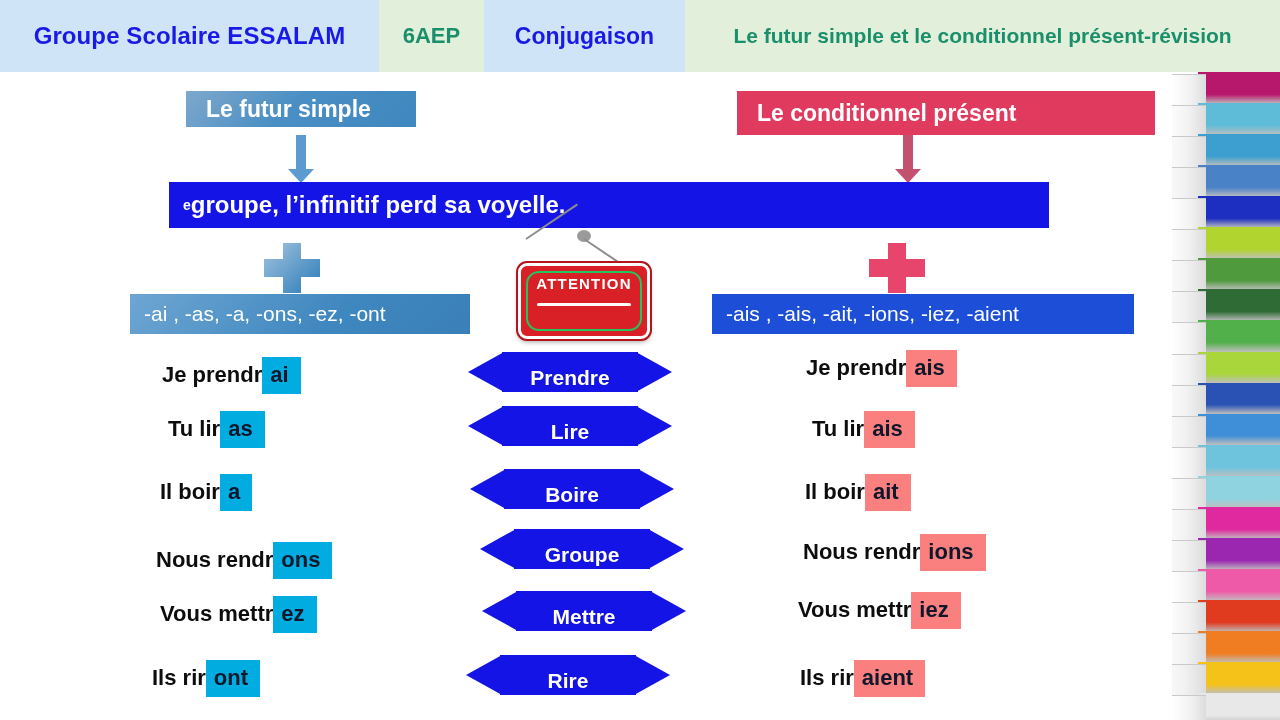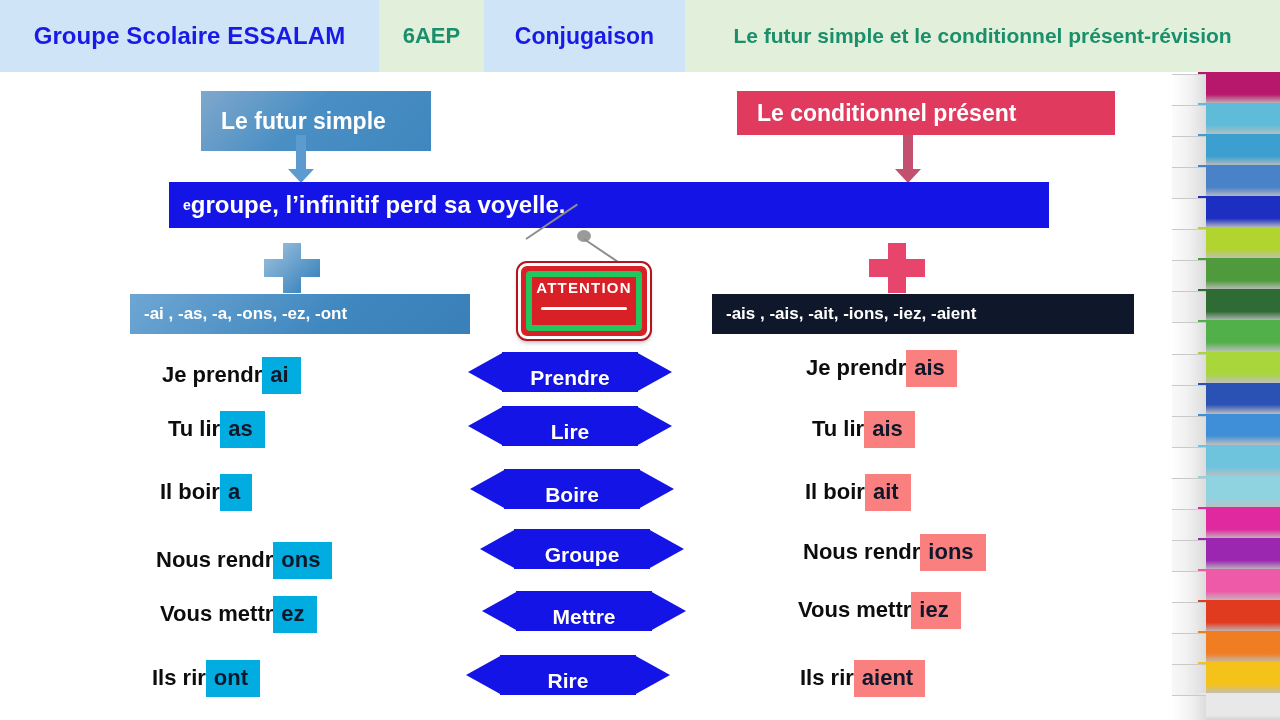--- a/index.html
+++ b/index.html
@@ -23,26 +23,25 @@
   #h-level  { width:105px; color:#1a8f6b; font-size:22px; font-weight:bold; }
   #h-subject{ width:201px; color:#1a1ae6; font-size:23px; font-weight:bold; }
   #h-title  { width:595px; color:#1a8f6b; font-size:21px; font-weight:bold; line-height:1.22; padding:0 8px; }
 
   
   .chip {
     position:absolute; display:flex; align-items:center;
     color:#fff; font-weight:bold; font-size:23px; padding-left:20px;
   }
   #chip-futur {
-    left:186px; top:91px; width:230px; height:60px;
+    left:186px; top:91px; width:230px; height:36px;
     background:linear-gradient(135deg,#7fa8cc 0%,#4a8fc4 45%,#3f87bf 100%);
-    margin-left:15px;
   }
   #chip-cond {
-    left:737px; top:91px; width:378px; height:44px;
+    left:737px; top:91px; width:418px; height:44px;
     background:#e03a5f;
   }
 
   
   .downarrow { position:absolute; width:26px; }
   .downarrow .shaft { width:10px; margin:0 auto; }
   .downarrow .head {
     width:0; height:0; margin:0 auto;
     border-left:13px solid transparent; border-right:13px solid transparent;
   }
@@ -68,29 +67,29 @@
   .plus .bar.h { left:0;  top:16px; width:56px; height:18px; }
   .plus .bar.v { left:19px; top:0;  width:18px; height:50px; }
   #plus-left  { left:264px; top:243px; }
   #plus-left  .bar { background:linear-gradient(135deg,#8fb8d8,#3f87bf); }
   #plus-right { left:869px; top:243px; }
   #plus-right .bar { background:#e8456d; }
 
   
   .endbar {
     position:absolute; display:flex; align-items:center; padding-left:14px;
-    color:#fff; font-weight:bold; font-size:17px;
+    color:#fff; font-weight:normal; font-size:21px;
   }
   #end-left {
     left:130px; top:294px; width:340px; height:40px;
     background:linear-gradient(135deg,#6ea6d3 0%,#3f87bf 60%,#3a7fb8 100%);
   }
   #end-right {
     left:712px; top:294px; width:422px; height:40px;
-    background:#0f172a;
+    background:#1d4ed8;
   }
 
   
   .conj-row {
     position:absolute; white-space:nowrap;
     font-size:22px; font-weight:bold; color:#0d0d0d;
   }
   .hl {
     display:inline-block; position:relative;
     padding:5px 12px 6px 8px; color:#0f172a;
@@ -130,21 +129,21 @@
   }
   #att-string-l { left:14px; width:62px; transform:rotate(-34deg) translateX(0); left:18px; }
   #att-string-r { left:76px; width:62px; transform:rotate(34deg); }
   #att-board {
     position:absolute; left:10px; top:33px; width:132px; height:76px;
     background:#d92027; border:3px solid #fff; border-radius:9px;
     box-shadow:0 0 0 2px #b3151b, 0 3px 5px rgba(0,0,0,.35);
   }
   #att-inner {
     position:absolute; left:5px; top:5px; right:5px; bottom:5px;
-    border:6px solid #22c55e; border-radius:4px;
+    border:2px solid #22c55e; border-radius:13px;
     display:flex; justify-content:center; padding-top:2px;
   }
   #att-text {
     color:#fff; font-size:15px; font-weight:bold; letter-spacing:1.2px;
     font-family:"Liberation Sans", sans-serif;
   }
   #att-divider {
     position:absolute; left:9px; right:9px; top:30px; height:3px; background:#fff; border-radius:2px;
   }
 

